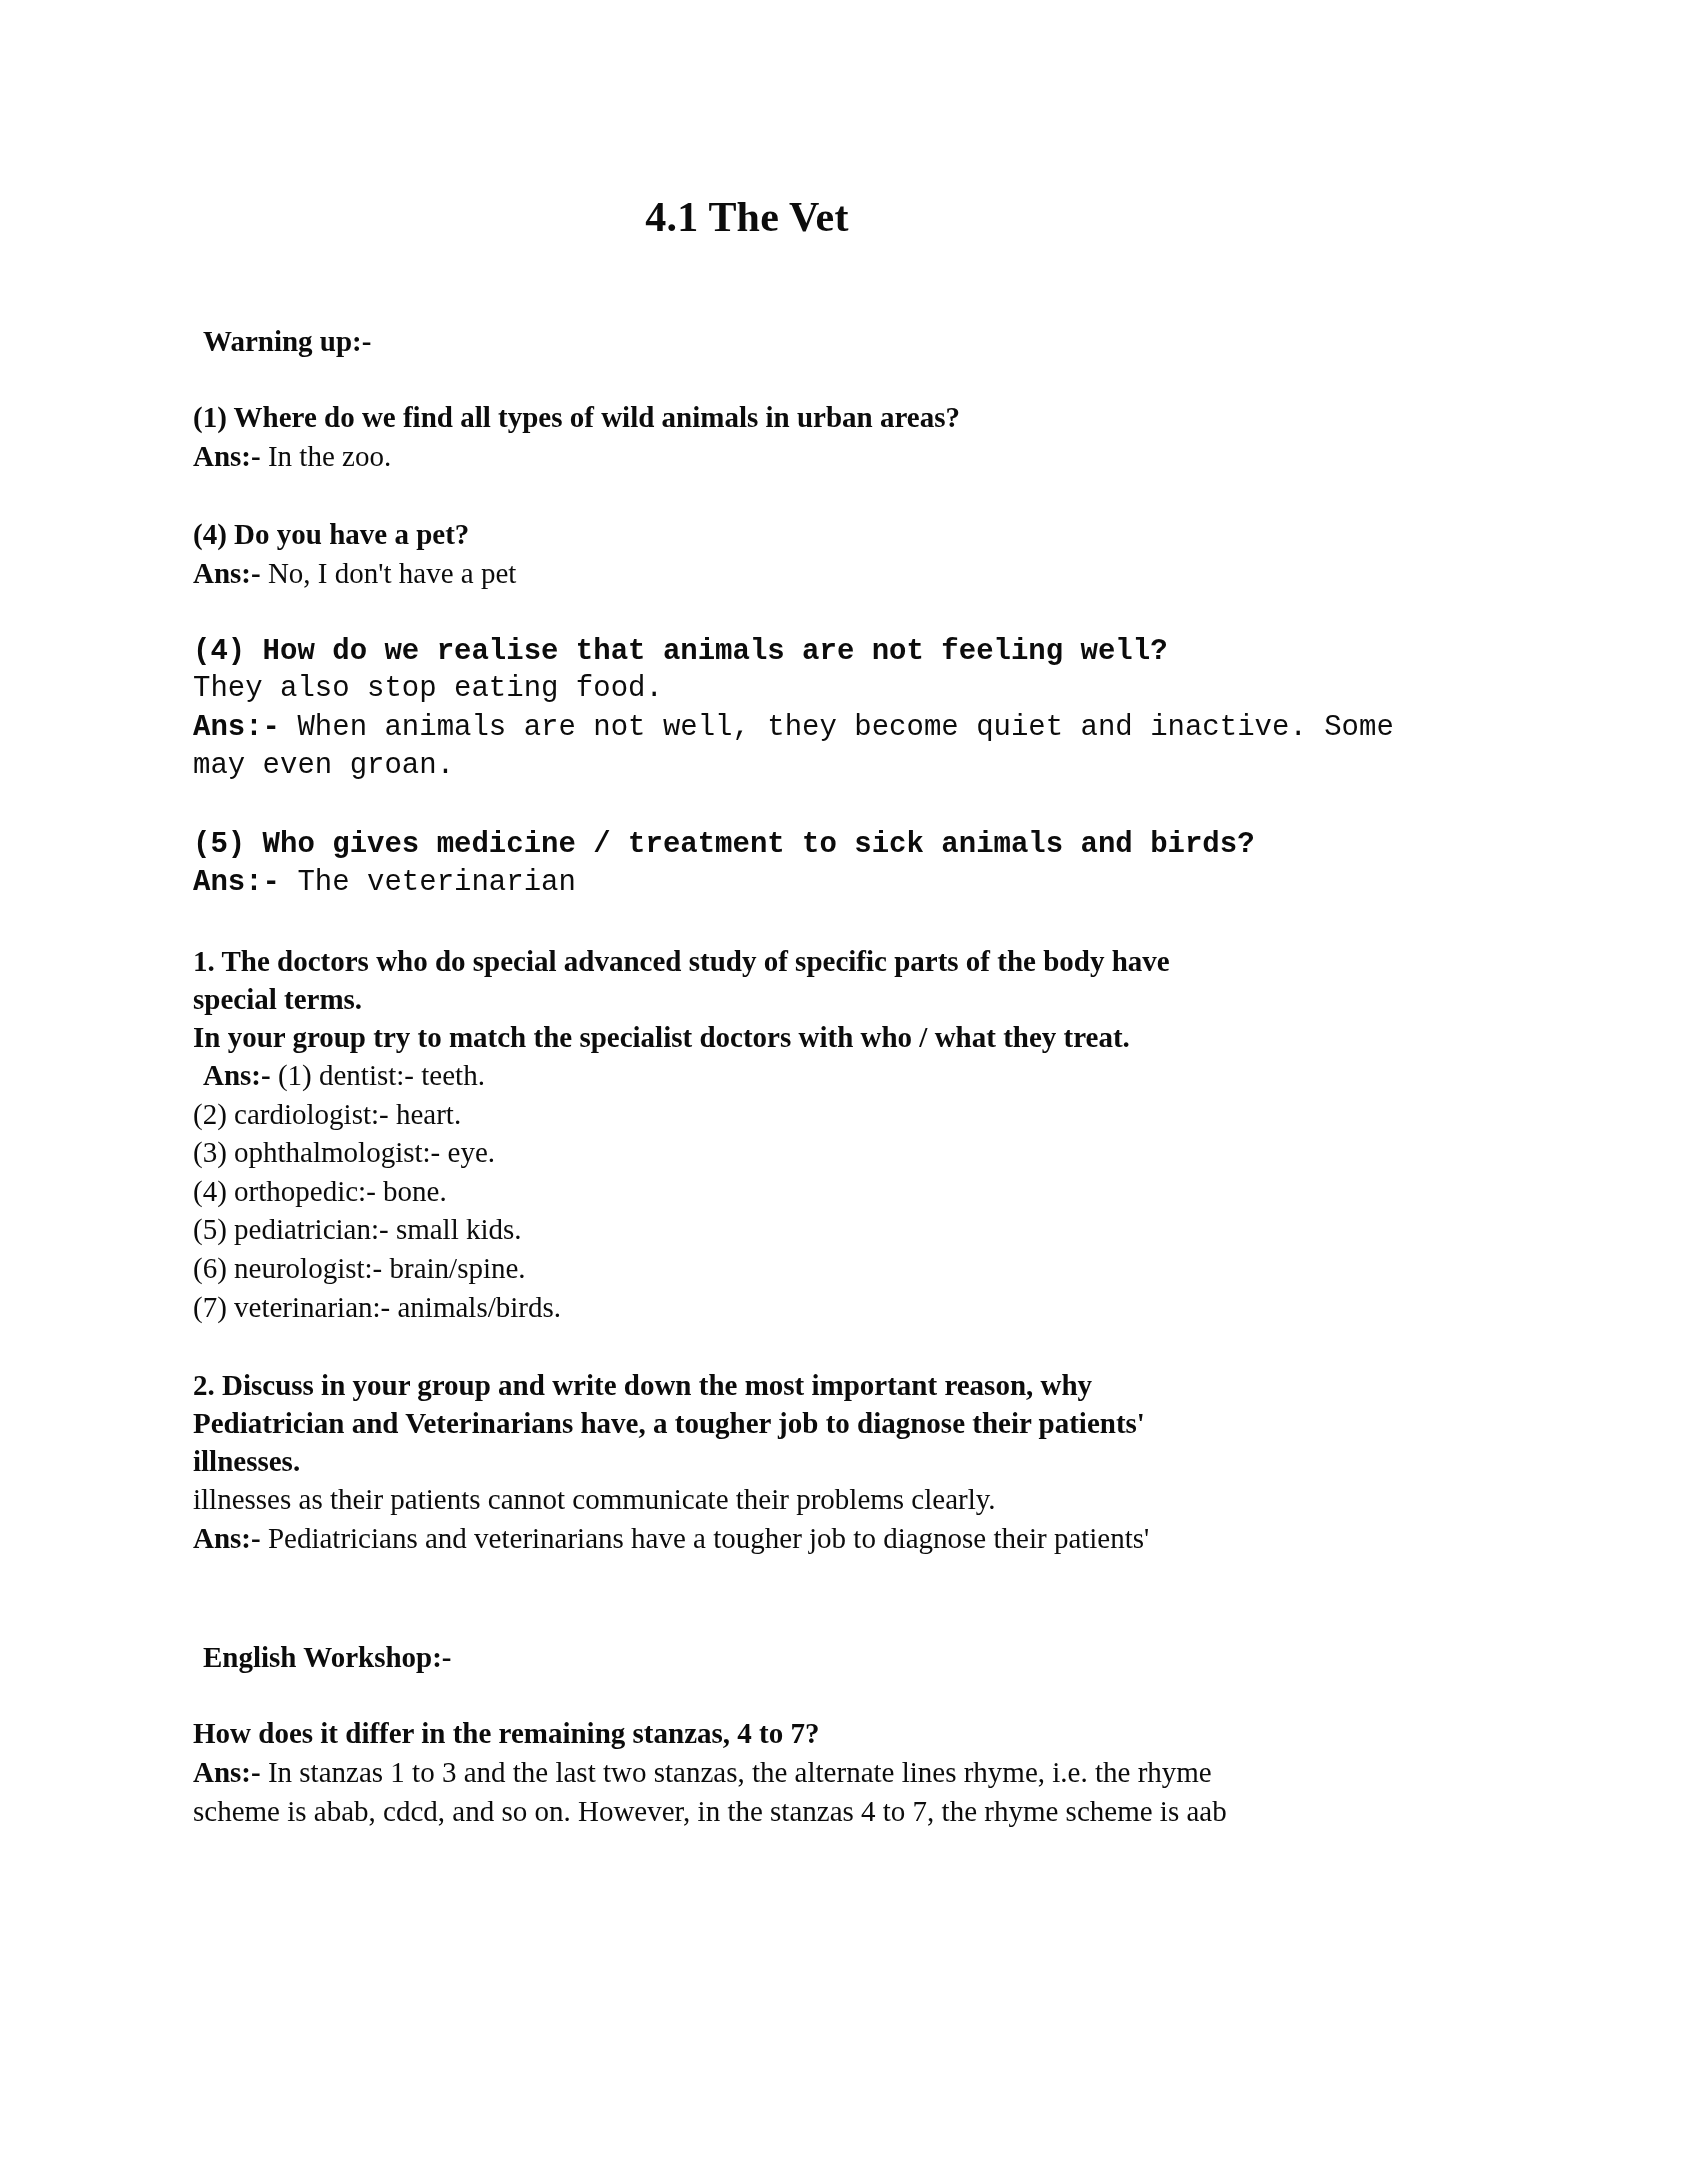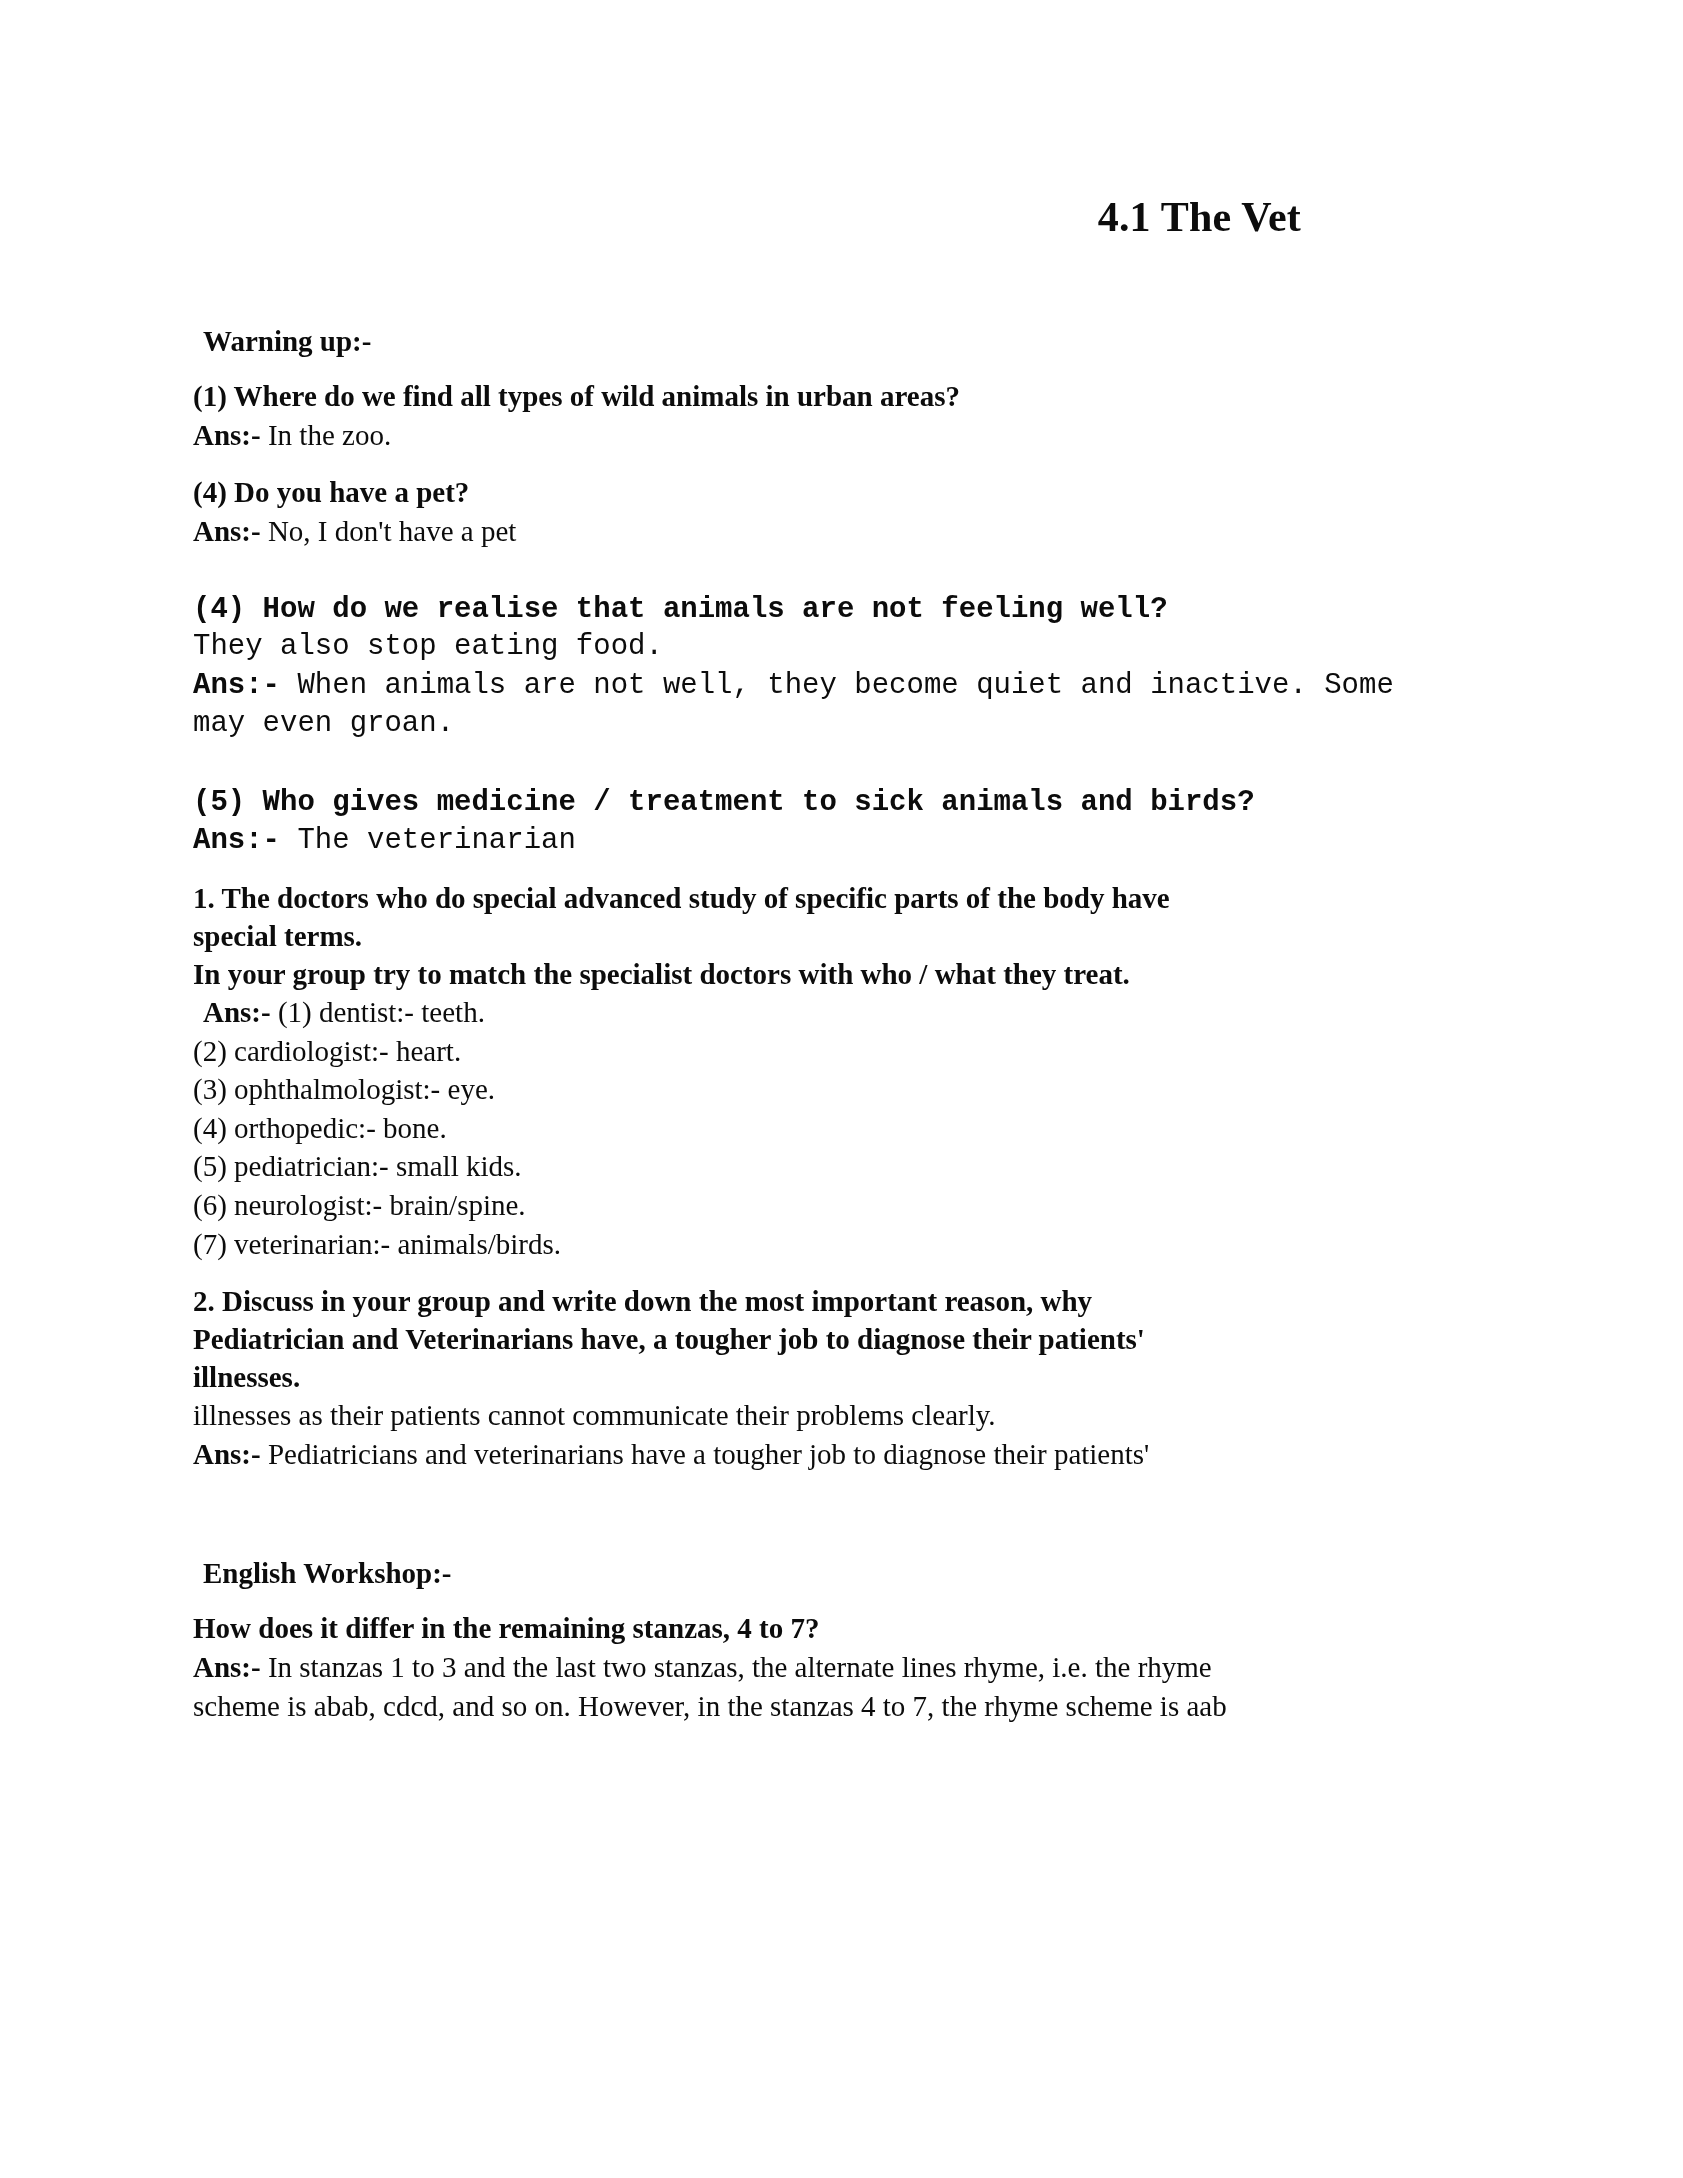--- a/index.html
+++ b/index.html
@@ -18,35 +18,35 @@
     overflow: hidden;
     box-sizing: border-box;
   }
   .content {
     position: absolute;
     left: 193px;
     top: 0;
     width: 1257px;
   }
   .doc-title {
-    text-align: right;
+    text-align: center;
     font-size: 42px;
     font-weight: bold;
     letter-spacing: 0.2px;
     margin: 193px 0 0 0;
     padding-right: 149px;
   }
   .section-head {
     font-size: 29px;
     font-weight: bold;
     margin-top: 84px;
     padding-left: 10px;
   }
   .qa-block {
-    margin-top: 20px;
+    margin-top: 41px;
   }
   .qa-block.tight {
     margin-top: 40px;
     font-family: Liberation Mono, monospace;
   }
   .q-line {
     font-size: 29px;
     font-weight: bold;
     line-height: 1.30;
   }

